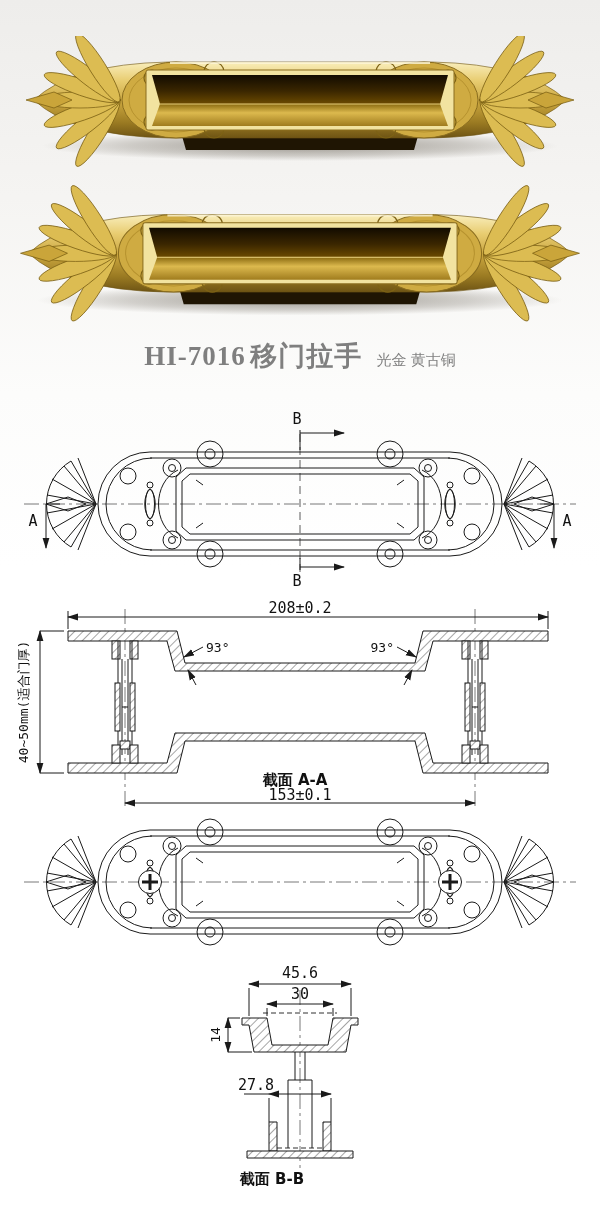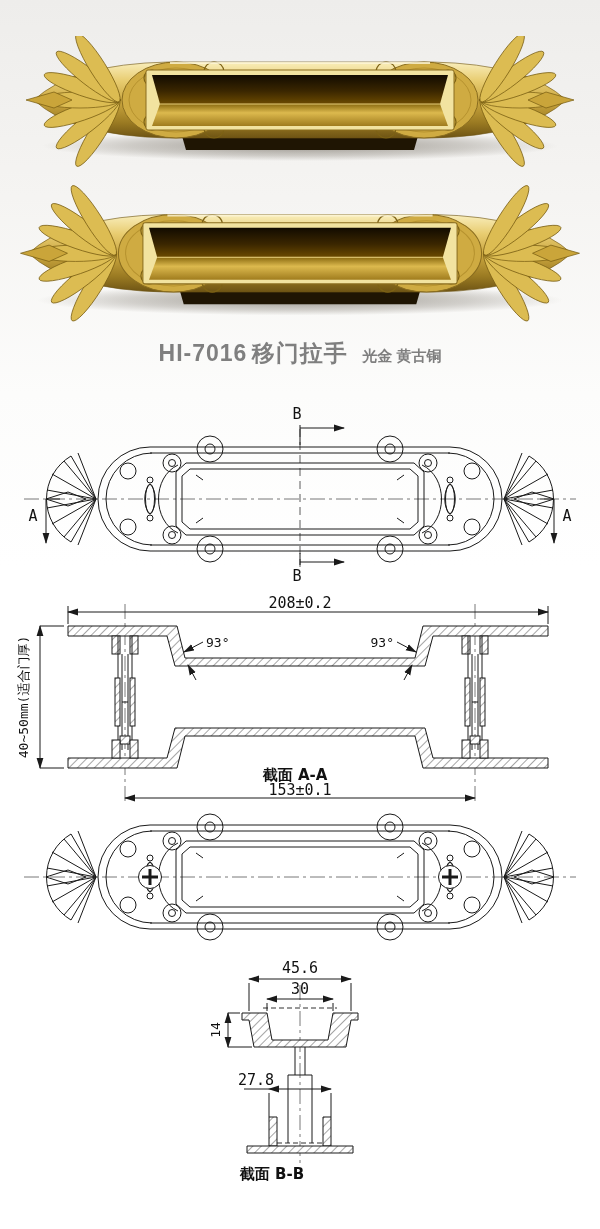--- a/index.html
+++ b/index.html
@@ -3,22 +3,22 @@
 <meta charset="utf-8">
 <style>
   html,body{margin:0;padding:0;}
   body{
     width:600px;height:1229px;overflow:hidden;
     font-family:"Liberation Sans", sans-serif;
     background:linear-gradient(180deg,#eeedeb 0%,#f5f4f2 16%,#fcfcfb 32%,#ffffff 46%,#ffffff 100%);
   }
   .photos{padding-top:36px;display:flex;flex-direction:column;align-items:center;gap:8px;}
   .title-row{margin-top:12px;text-align:center;color:#7f7f7f;white-space:nowrap;}
-  .title-main{font-size:23px;font-weight:bold;letter-spacing:1px;}
-  .title-sub{font-size:15px;font-weight:bold;margin-left:10px;}
+  .title-main{font-size:27px;font-weight:bold;letter-spacing:1px;font-family:Liberation Serif, serif;}
+  .title-sub{font-size:15px;font-weight:normal;margin-left:10px;}
   .drawings{margin-top:26px;display:flex;flex-direction:column;align-items:center;}
   svg.dwg{display:block;}
   .ln{stroke:#1a1a1a;stroke-width:1;fill:none;}
   .cl{stroke:#555;stroke-width:0.8;fill:none;stroke-dasharray:15 4 3 4;}
   .secln{stroke:#333;stroke-width:0.8;fill:none;stroke-dasharray:8 5;}
   .dash{stroke:#1a1a1a;stroke-width:0.9;fill:none;stroke-dasharray:5 3;}
   .hat{fill:url(#hatch);stroke:#1a1a1a;stroke-width:1;}
   .dtx{font-family:"DejaVu Sans Mono", monospace;font-size:15px;fill:#111;}
   .dtx2{font-family:"DejaVu Sans Mono", monospace;font-size:13px;fill:#111;}
   .dcn{font-family:"DejaVu Sans", sans-serif;font-size:15px;font-weight:600;fill:#111;}

